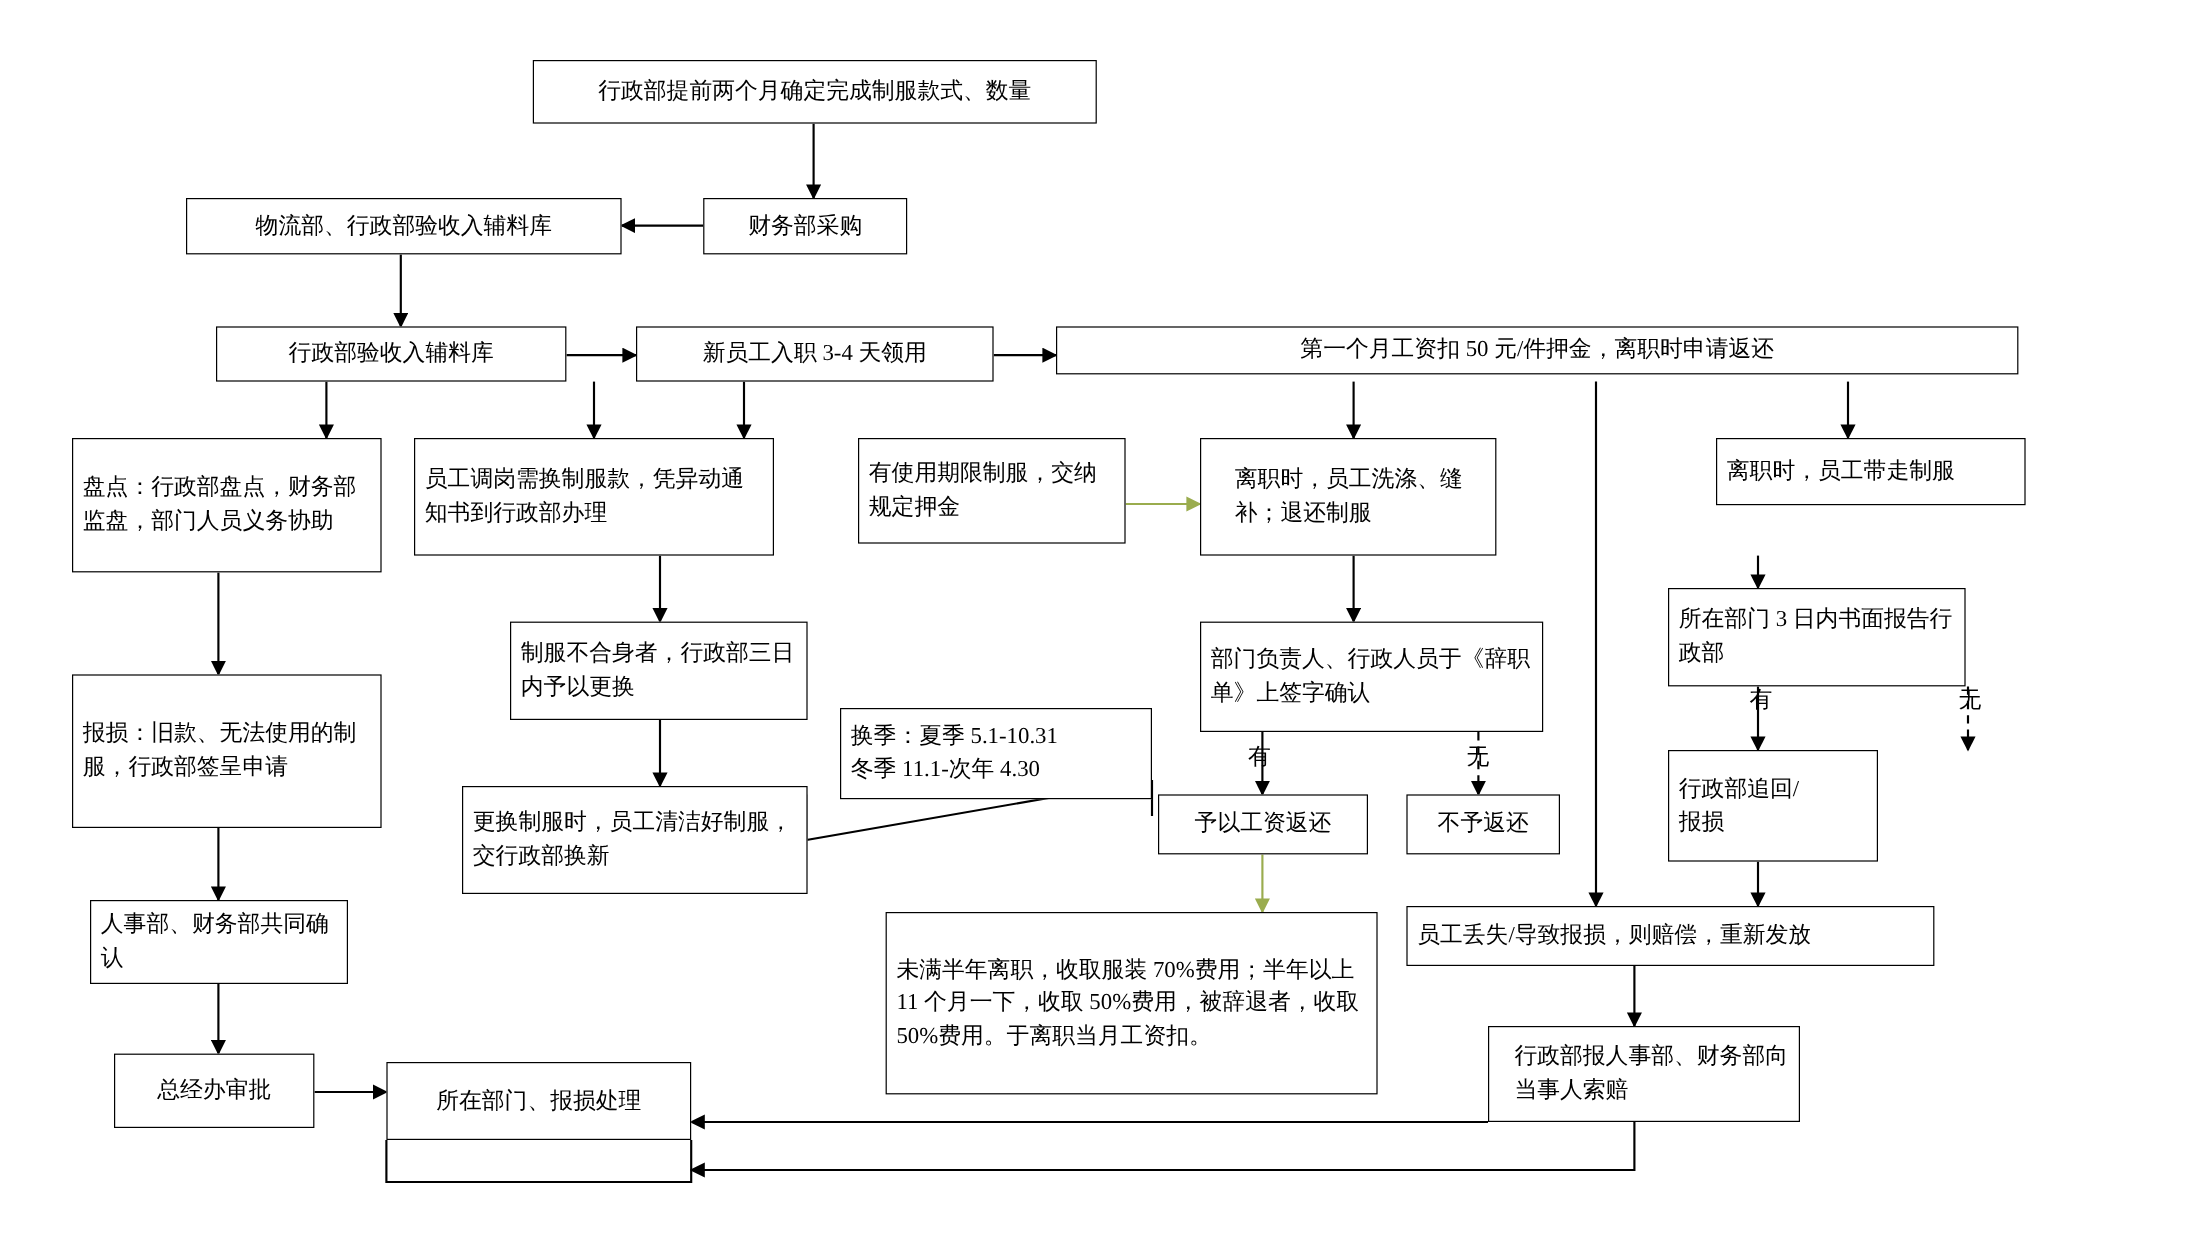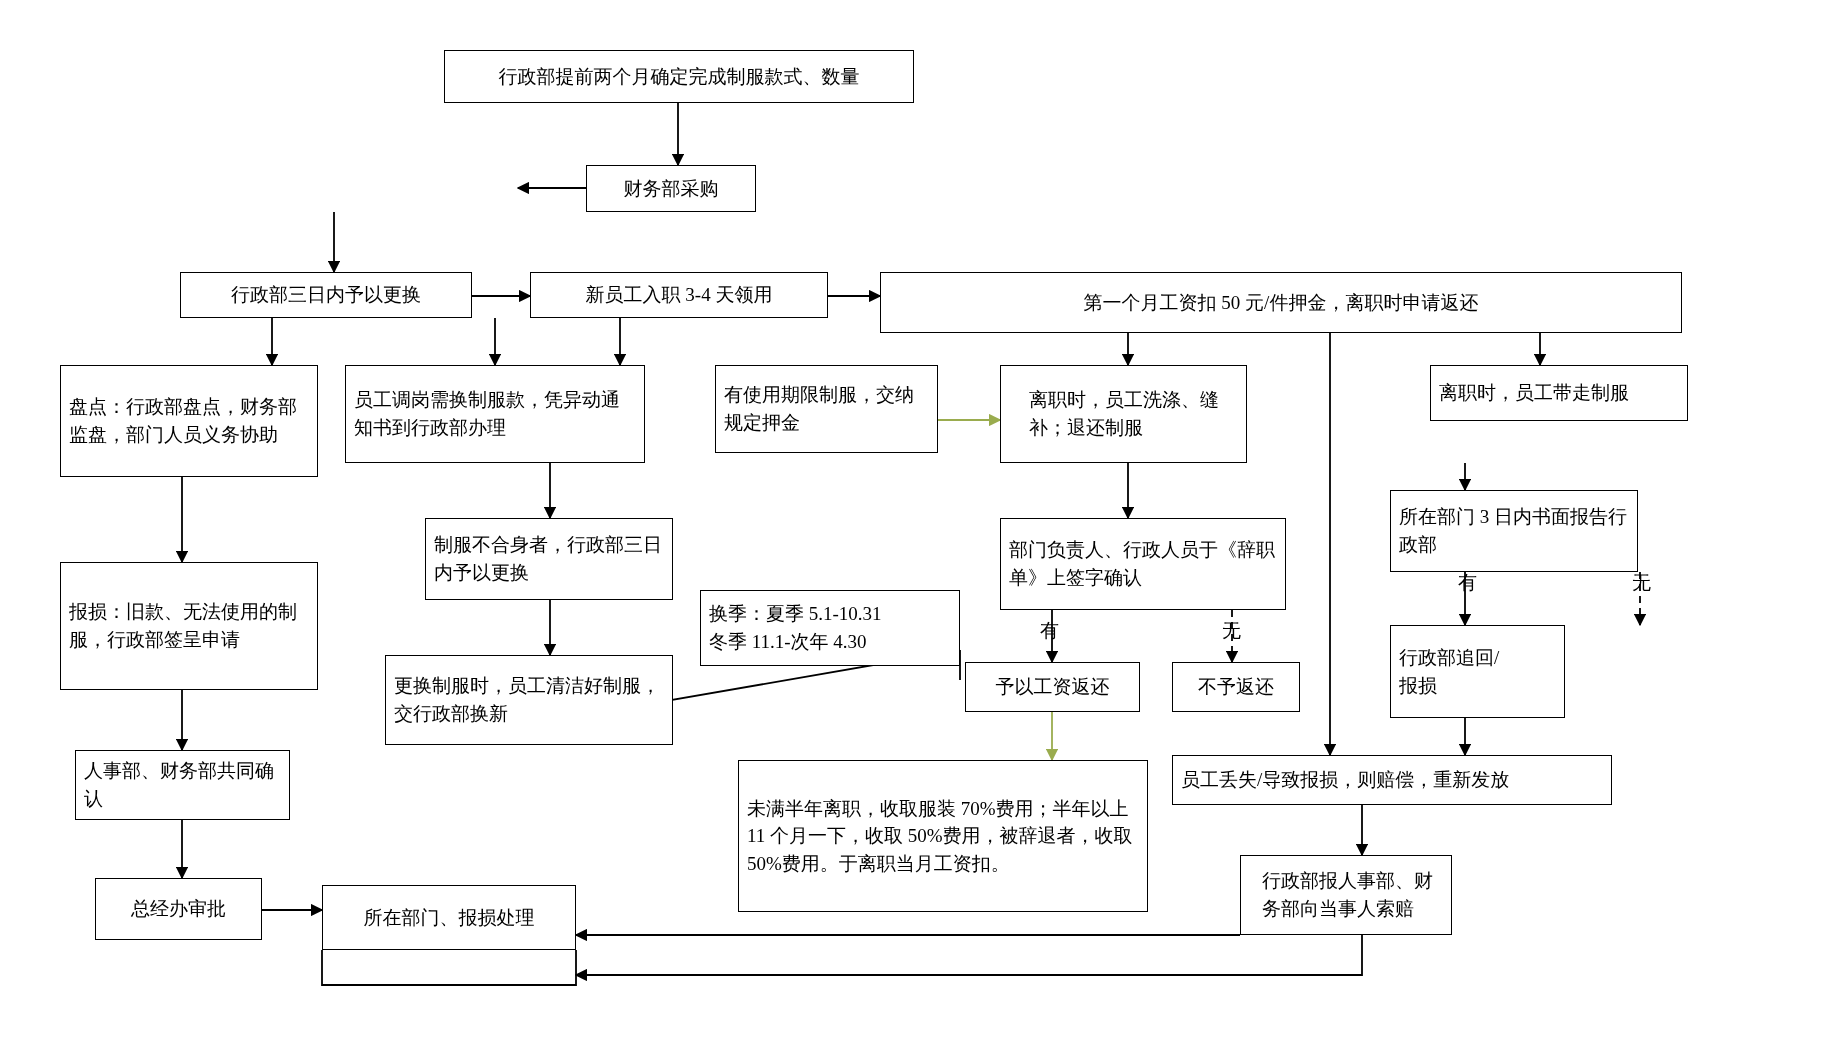--- a/index.html
+++ b/index.html
@@ -130,23 +130,24 @@
     <g stroke="#9aac4e" stroke-width="1.8" fill="none">
 
       <path d="M 938 420 L 1000 420" marker-end="url(#arrowg)"></path>
 
       <path d="M 1052 712 L 1052 760" marker-end="url(#arrowg)"></path>
     </g>
   </svg>
 
   <div class="node" style="left:444px; top:50px; width:470px; height:53px;">行政部提前两个月确定完成制服款式、数量</div>
   <div class="node" style="left:586px; top:165px; width:170px; height:47px;">财务部采购</div>
-  <div class="node" style="left:180px; top:272px; width:292px; height:46px;">行政部三日内予以更换</div>
+  <div class="node" style="left:155px; top:165px; width:363px; height:47px;">物流部、行政部验收入辅料库</div>
+  <div class="node" style="left:180px; top:272px; width:292px; height:46px;">行政部验收入辅料库</div>
   <div class="node" style="left:530px; top:272px; width:298px; height:46px;">新员工入职 3-4 天领用</div>
-  <div class="node" style="left:880px; top:272px; width:802px; height:61px;">第一个月工资扣 50 元/件押金，离职时申请返还</div>
+  <div class="node" style="left:880px; top:272px; width:802px; height:40px;">第一个月工资扣 50 元/件押金，离职时申请返还</div>
 
   <div class="node left" style="left:60px; top:365px; width:258px; height:112px;">盘点：行政部盘点，财务部监盘，部门人员义务协助</div>
   <div class="node left" style="left:345px; top:365px; width:300px; height:98px;">员工调岗需换制服款，凭异动通知书到行政部办理</div>
   <div class="node left" style="left:715px; top:365px; width:223px; height:88px;">有使用期限制服，交纳规定押金</div>
   <div class="node left" style="left:1000px; top:365px; width:247px; height:98px;padding-left:28px;">离职时，员工洗涤、缝补；退还制服</div>
   <div class="node left" style="left:1430px; top:365px; width:258px; height:56px;">离职时，员工带走制服</div>
 
   <div class="node left" style="left:60px; top:562px; width:258px; height:128px;">报损：旧款、无法使用的制服，行政部签呈申请</div>
   <div class="node left" style="left:1000px; top:518px; width:286px; height:92px;">部门负责人、行政人员于《辞职单》上签字确认</div>
   <div class="node left" style="left:425px; top:518px; width:248px; height:82px;">制服不合身者，行政部三日内予以更换</div>
@@ -159,20 +160,20 @@
   <div class="node" style="left:1172px; top:662px; width:128px; height:50px;">不予返还</div>
   <div class="node left" style="left:1390px; top:625px; width:175px; height:93px;">行政部追回/
 报损</div>
 
   <div class="node left" style="left:75px; top:750px; width:215px; height:70px;">人事部、财务部共同确认</div>
   <div class="node left" style="left:738px; top:760px; width:410px; height:152px;">未满半年离职，收取服装 70%费用；半年以上 11 个月一下，收取 50%费用，被辞退者，收取 50%费用。于离职当月工资扣。</div>
   <div class="node left" style="left:1172px; top:755px; width:440px; height:50px;">员工丢失/导致报损，则赔偿，重新发放</div>
 
   <div class="node" style="left:95px; top:878px; width:167px; height:62px;">总经办审批</div>
   <div class="node" style="left:322px; top:885px; width:254px; height:65px;">所在部门、报损处理</div>
-  <div class="node left" style="left:1240px; top:855px; width:212px; height:80px;padding-left:21px;">行政部报人事部、财务部向当事人索赔</div>
+  <div class="node left" style="left:1240px; top:855px; width:260px; height:80px;padding-left:21px;">行政部报人事部、财务部向当事人索赔</div>
 
   <div class="label" style="left:1040px; top:618px;">有</div>
   <div class="label" style="left:1222px; top:618px;">无</div>
   <div class="label" style="left:1458px; top:570px;">有</div>
   <div class="label" style="left:1632px; top:570px;">无</div>
 
 </div>
 
 </body></html>

